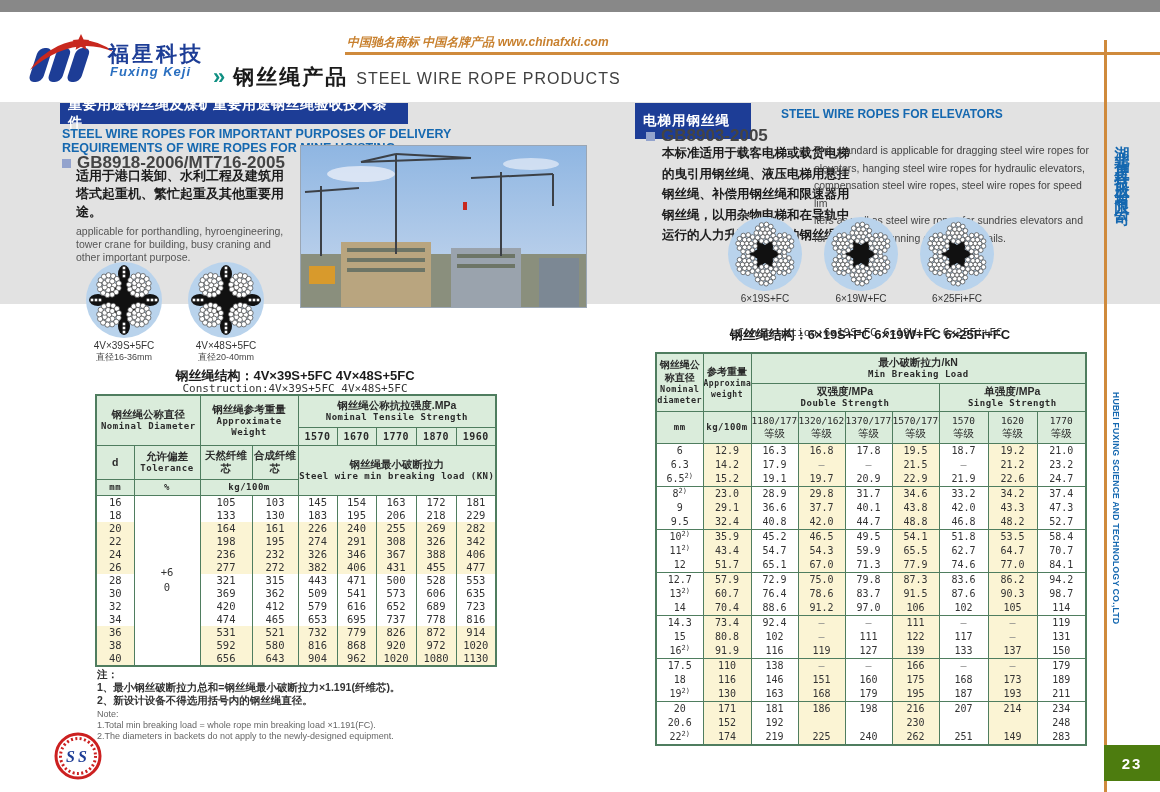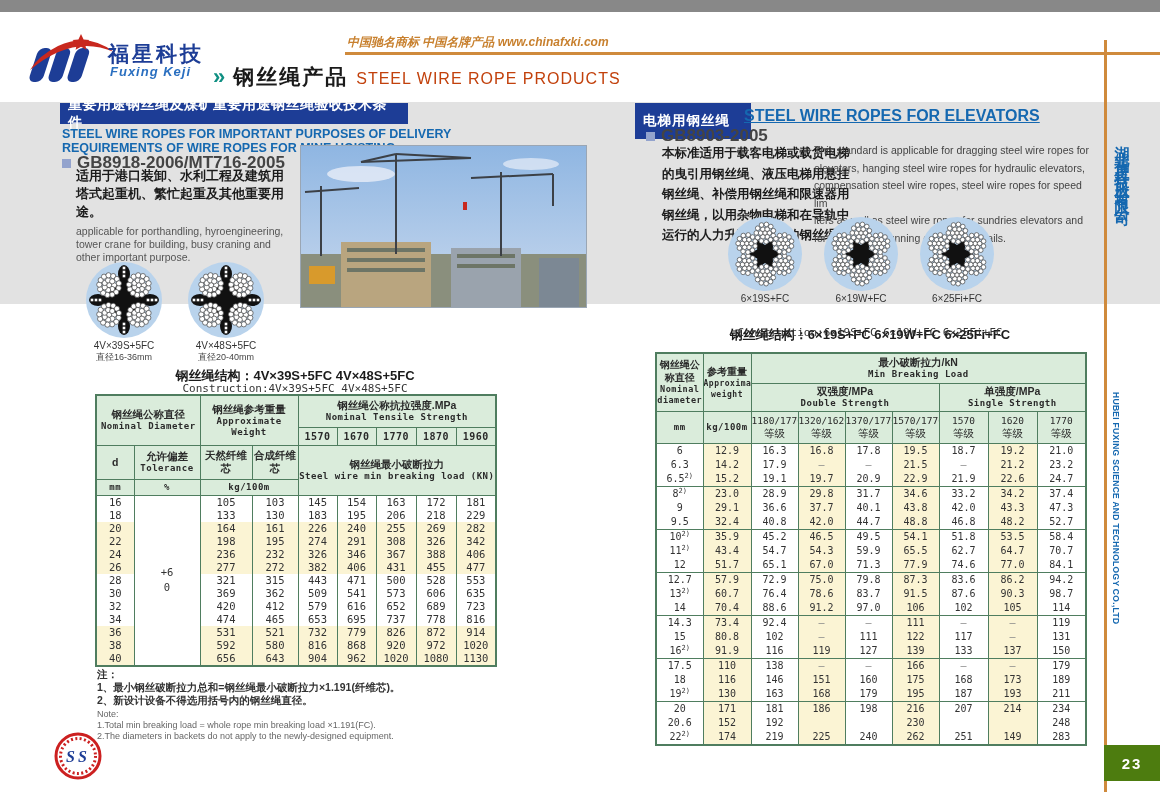--- a/index.html
+++ b/index.html
@@ -7,30 +7,30 @@
         font-family:"Liberation Sans",sans-serif;margin:12px auto;}
   .abs{position:absolute;}
   
   .gray-band{left:0;top:90px;width:1160px;height:202px;background:#e2e2e2;}
   .hline{left:345px;top:40px;width:815px;height:3px;background:#cf8a3c;}
   .vline{left:1104px;top:28px;width:3px;height:764px;background:#cf8a3c;}
   .tagline{left:347px;top:22px;font-size:12px;font-weight:bold;font-style:italic;color:#c8802e;}
   .ptitle-row{left:213px;top:51px;display:flex;align-items:baseline;gap:8px;}
   .chev{color:#0f8f82;font-size:22px;font-weight:bold;line-height:20px;}
   .ptitle-cn{font-size:21px;font-weight:bold;color:#1a1a1a;letter-spacing:2px;}
-  .ptitle-en{font-size:16px;color:#c2410c;letter-spacing:1px;}
+  .ptitle-en{font-size:16px;color:#404040;letter-spacing:1px;}
   .logo{left:18px;top:14px;width:210px;height:70px;}
   .logo-cn{left:108px;top:28px;font-size:21px;font-weight:bold;color:#1d3d96;letter-spacing:3px;}
   .logo-en{left:110px;top:52px;font-size:13px;font-weight:bold;font-style:italic;color:#2a6fc0;letter-spacing:1px;}
   
   .sec-bar{background:#1d3d96;color:#fff;font-weight:bold;display:flex;align-items:center;padding:0 8px;}
   .lbar{left:60px;top:91px;width:332px;height:21px;font-size:14px;letter-spacing:.5px;}
   .rbar{left:635px;top:91px;width:100px;height:36px;font-size:13.5px;letter-spacing:1px;}
   .lsub{left:62px;top:115px;font-size:12.5px;font-weight:bold;color:#1568b0;line-height:14px;}
-  .rsub{left:744px;top:95px;font-size:16px;font-weight:bold;color:#1568b0;text-decoration:underline;}
+  .rsub{left:781px;top:95px;font-size:12px;font-weight:bold;color:#1568b0;}
   .std-row{display:flex;align-items:center;gap:6px;font-size:17px;font-weight:bold;color:#444;}
   .std-sq{width:9px;height:9px;background:#93a3cd;display:inline-block;}
   .lstd{left:62px;top:141px;}
   .rstd{left:646px;top:114px;}
   .ldesc-cn{left:76px;top:155px;font-size:13px;font-weight:600;color:#1b1b1b;line-height:18px;}
   .ldesc-en{left:76px;top:213px;font-size:10.5px;color:#555;line-height:13px;}
   .rdesc-cn{left:662px;top:131px;font-size:12.5px;font-weight:600;color:#1b1b1b;line-height:20.5px;}
   .rdesc-en{left:814px;top:130px;font-size:10.5px;color:#444;line-height:17.5px;width:276px;}
   
   .photo{left:300px;top:133px;width:285px;height:161px;border:1px solid #9aa6b4;}

